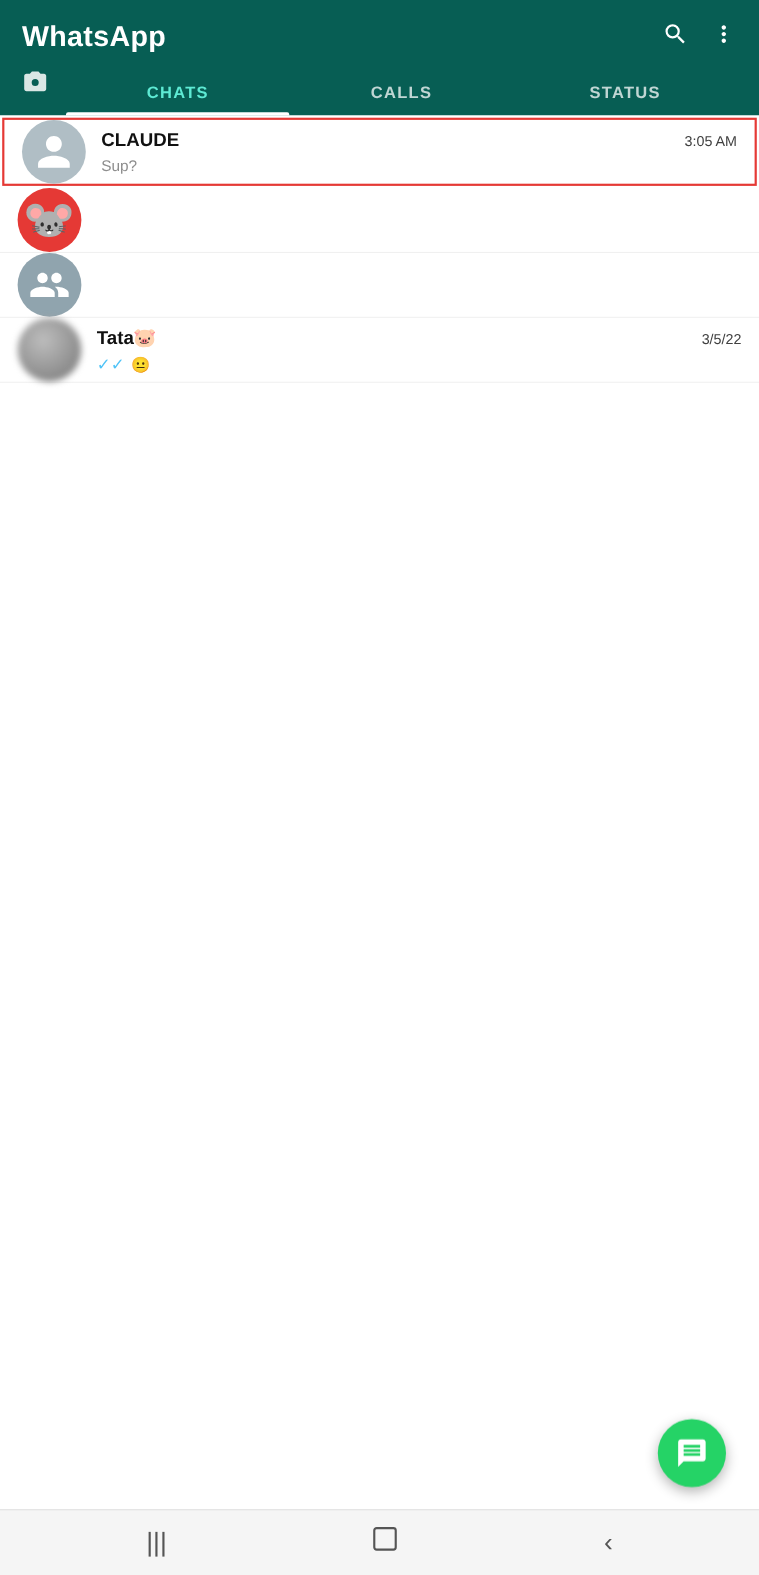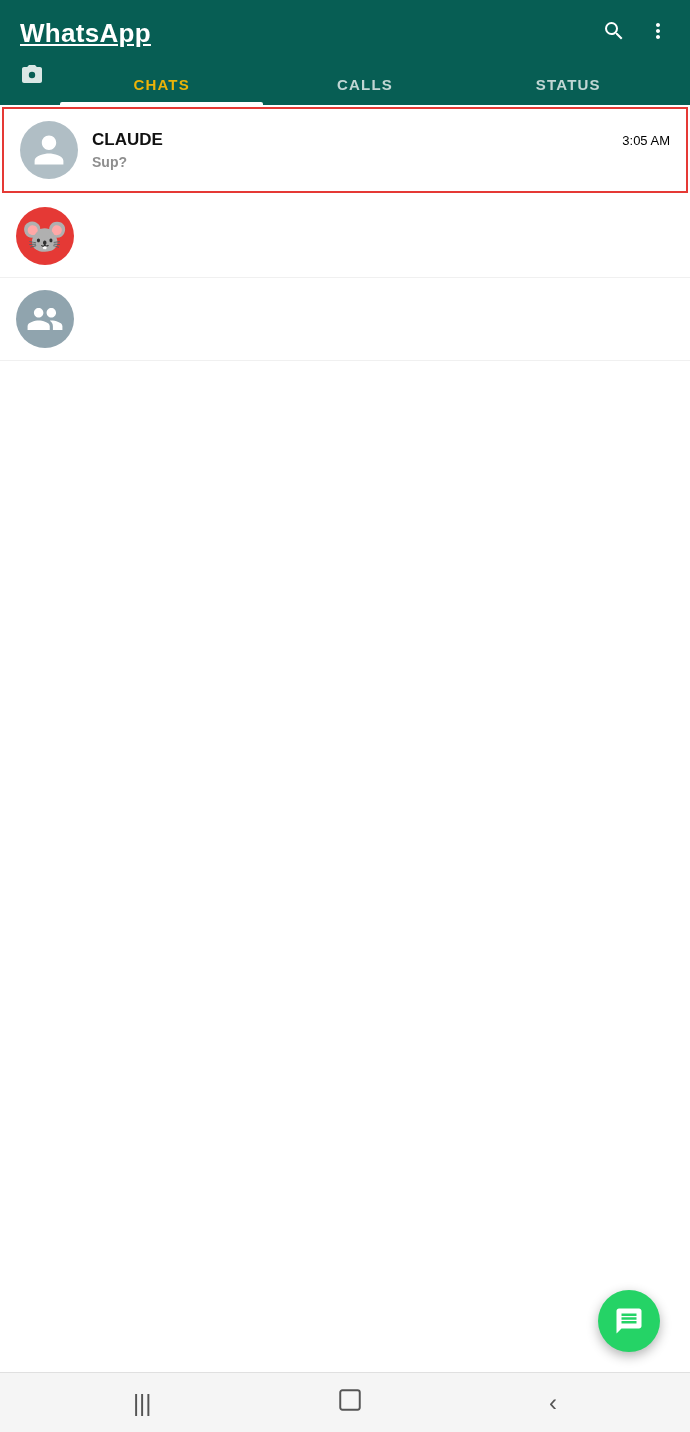--- a/index.html
+++ b/index.html
@@ -22,21 +22,20 @@
       display: flex;
       justify-content: space-between;
       align-items: center;
       padding-bottom: 14px;
     }
     .header-title {
       color: #fff;
       font-size: 26px;
       font-weight: bold;
       letter-spacing: 0.3px;
-      text-decoration: underline;
     }
     .header-icons {
       display: flex;
       gap: 20px;
       align-items: center;
     }
     .header-icon {
       color: #fff;
       font-size: 22px;
       cursor: pointer;
@@ -58,21 +57,21 @@
       text-align: center;
       padding: 12px 0;
       color: rgba(255,255,255,0.75);
       font-size: 15px;
       font-weight: 600;
       letter-spacing: 1.2px;
       cursor: pointer;
       position: relative;
     }
     .tab.active {
-      color: #eab308;
+      color: #5eead4;
     }
     .tab.active::after {
       content: '';
       position: absolute;
       bottom: 0;
       left: 0;
       right: 0;
       height: 3px;
       background: #fff;
       border-radius: 2px 2px 0 0;
@@ -81,21 +80,21 @@
     
     .chat-list {
       flex: 1;
       background: #fff;
     }
 
     
     .chat-item {
       display: flex;
       align-items: center;
-      padding: 12px 16px;
+      padding: 0 16px;
       border-bottom: 1px solid #f0f0f0;
       cursor: pointer;
       background: #fff;
       position: relative;
     }
     .chat-item.highlighted {
       border: 2.5px solid #e53935;
       margin: 2px 2px;
     }
 
@@ -139,34 +138,33 @@
     .chat-name {
       font-size: 17px;
       font-weight: 600;
       color: #111;
       white-space: nowrap;
       overflow: hidden;
       text-overflow: ellipsis;
     }
     .chat-time {
       font-size: 13px;
-      color: #000000;
+      color: #404040;
       flex-shrink: 0;
       margin-left: 8px;
     }
     .chat-preview {
       font-size: 14px;
       color: #8e8e8e;
       white-space: nowrap;
       overflow: hidden;
       text-overflow: ellipsis;
       display: flex;
       align-items: center;
       gap: 4px;
-      font-weight: bold;
     }
     .tick-mark {
       color: #4fc3f7;
       font-size: 14px;
     }
     .tick-mark-single {
       color: #8e8e8e;
     }
 
     
@@ -273,20 +271,34 @@
   <div class="chat-item">
     <div class="avatar avatar-group" style="background:#90a4ae;">
       <svg viewBox="0 0 24 24" fill="white" width="38" height="38">
         <path d="M16 11c1.66 0 2.99-1.34 2.99-3S17.66 5 16 5c-1.66 0-3 1.34-3 3s1.34 3 3 3zm-8 0c1.66 0 2.99-1.34 2.99-3S9.66 5 8 5C6.34 5 5 6.34 5 8s1.34 3 3 3zm0 2c-2.33 0-7 1.17-7 3.5V19h14v-2.5c0-2.33-4.67-3.5-7-3.5zm8 0c-.29 0-.62.02-.97.05 1.16.84 1.97 1.97 1.97 3.45V19h6v-2.5c0-2.33-4.67-3.5-7-3.5z"></path>
       </svg>
     </div>
     <div class="chat-info">
     </div>
   </div>
 
+  <div class="chat-item">
+    <div class="avatar" style="background: radial-gradient(circle at 40% 35%, #bdbdbd, #757575); filter: blur(3px);">
+    </div>
+    <div class="chat-info">
+      <div class="chat-row-top">
+        <span class="chat-name">Tata🐷</span>
+        <span class="chat-time">3/5/22</span>
+      </div>
+      <div class="chat-preview">
+        <span class="tick-mark" style="color:#4fc3f7; font-size:15px;">✓✓</span>
+        <span style="margin-left:2px;">😐</span>
+      </div>
+    </div>
+  </div>
 
 </div>
 
 <div class="fab">
   <svg viewBox="0 0 24 24" fill="white">
     <path d="M20 2H4c-1.1 0-2 .9-2 2v18l4-4h14c1.1 0 2-.9 2-2V4c0-1.1-.9-2-2-2zm-2 12H6v-2h12v2zm0-3H6V9h12v2zm0-3H6V6h12v2z"></path>
   </svg>
 </div>
 
 <div class="bottom-nav">

